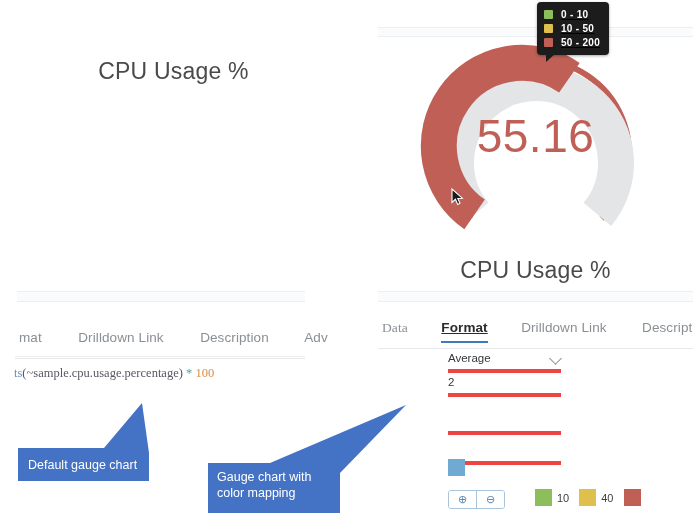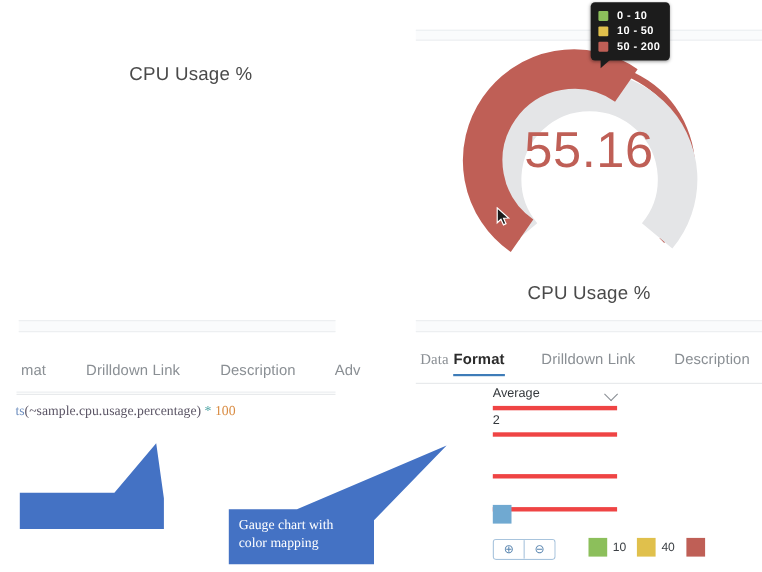--- a/index.html
+++ b/index.html
@@ -40,21 +40,21 @@
   .gauge-value {
     position: absolute;
     left: 0;
     width: 100%;
     text-align: center;
     font-weight: 400;
     letter-spacing: 0.5px;
     line-height: 1;
   }
   .gauge-label {
-    font-size: 17px;
+    font-size: 23px;
     color: #4a4a4a;
     font-weight: 400;
     letter-spacing: 0.2px;
   }
 
   
   #tooltip-legend {
     position: absolute;
     left: 537px;
     top: 2px;
@@ -62,20 +62,21 @@
     border-radius: 4px;
     padding: 5px 9px 5px 7px;
     box-shadow: 0 1px 3px rgba(0,0,0,.35);
     z-index: 40;
   }
   #tooltip-legend .tl-row {
     display: flex;
     align-items: center;
     height: 13px;
     margin: 1px 0;
+    text-decoration: underline;
   }
   #tooltip-legend .tl-sw {
     width: 9px; height: 9px;
     border-radius: 1px;
     margin-right: 8px;
     flex: 0 0 auto;
   }
   #tooltip-legend .tl-txt {
     color: #ffffff;
     font-size: 10px;
@@ -265,21 +266,21 @@
       </svg>
       <div class="gauge-value" style="top:75px;font-size:46px;color:#bf5f56;">55.16</div>
     </div>
     <div class="gauge-label" style="margin-top:14px;">CPU Usage %</div>
   </div>
 
   <div class="band" style="left:0px;top:291px;width:315px;height:9px;"></div>
 
   <div class="tabbar" style="left:0px;top:318px;width:315px;">
     <span class="tab" style="margin-left:4px;font-family:Liberation Serif, serif;">Data</span>
-    <span class="tab active" style="">Format</span>
+    <span class="tab active" style="margin-left:29px;text-decoration:underline;">Format</span>
     <span class="tab" style="margin-left:29px;">Drilldown Link</span>
     <span class="tab" style="margin-left:31px;">Description</span>
   </div>
 </div>
 
 <div class="field" style="top:348px;">
   <span class="fv">Average</span>
   <span class="chev"></span>
 </div>
 <div class="field" style="top:372px;">
@@ -324,21 +325,22 @@
 </div>
 
 <svg id="cursor-arrow" width="13" height="18" viewBox="0 0 13 18">
   <path d="M1 1 L1 14.5 L4.4 11.3 L6.7 16.4 L9 15.3 L6.8 10.4 L11.3 10.2 Z" fill="#1b1b1b" stroke="#ffffff" stroke-width="1.1"></path>
 </svg>
 
 <div class="callout" style="left:18px;top:403px;width:150px;height:78px;">
   <svg width="150" height="78" viewBox="0 0 150 78">
     <path d="M 0 45 L 86 45 L 124 0 L 131 50 L 131 78 L 0 78 Z" fill="#4472c4"></path>
   </svg>
+  <span class="co-text" style="left:10px;top:54px;">Default gauge chart</span>
 </div>
 
 <div class="callout" style="left:208px;top:405px;width:230px;height:108px;">
   <svg width="230" height="108" viewBox="0 0 230 108">
     <path d="M 0 58 L 62 58 L 198 0 L 132 68 L 132 108 L 0 108 Z" fill="#4472c4"></path>
   </svg>
-  <span class="co-text" style="left:9px;top:64px;font-family:Liberation Serif, serif;">Gauge chart with
+  <span class="co-text" style="left:9px;top:64px;">Gauge chart with
 color mapping</span>
 </div>
 
 </body></html>

